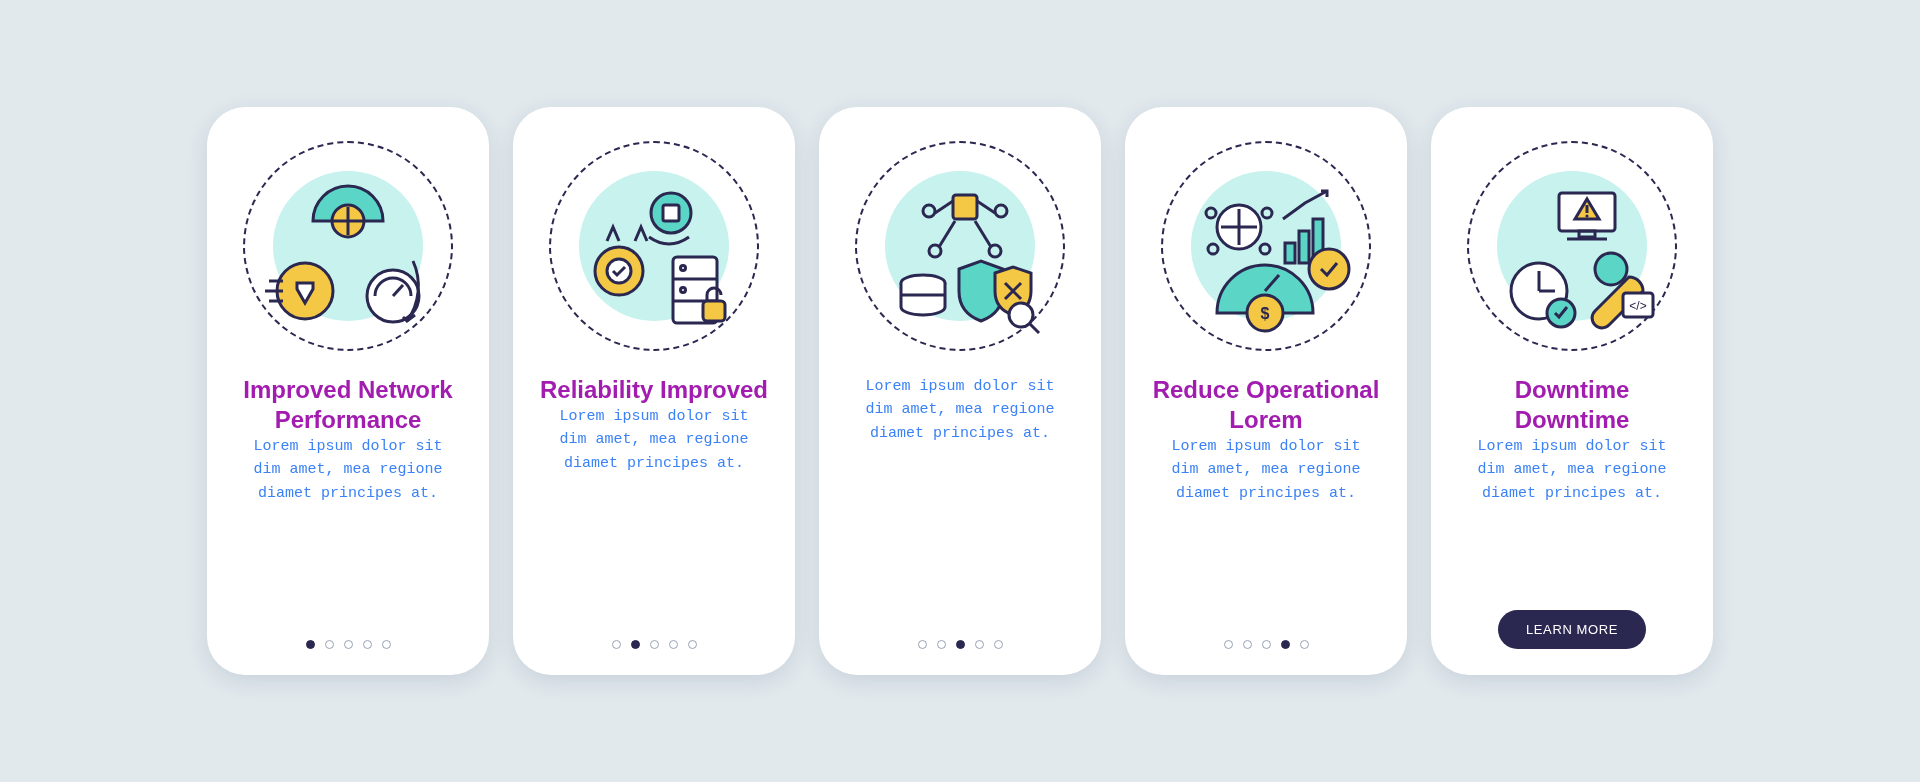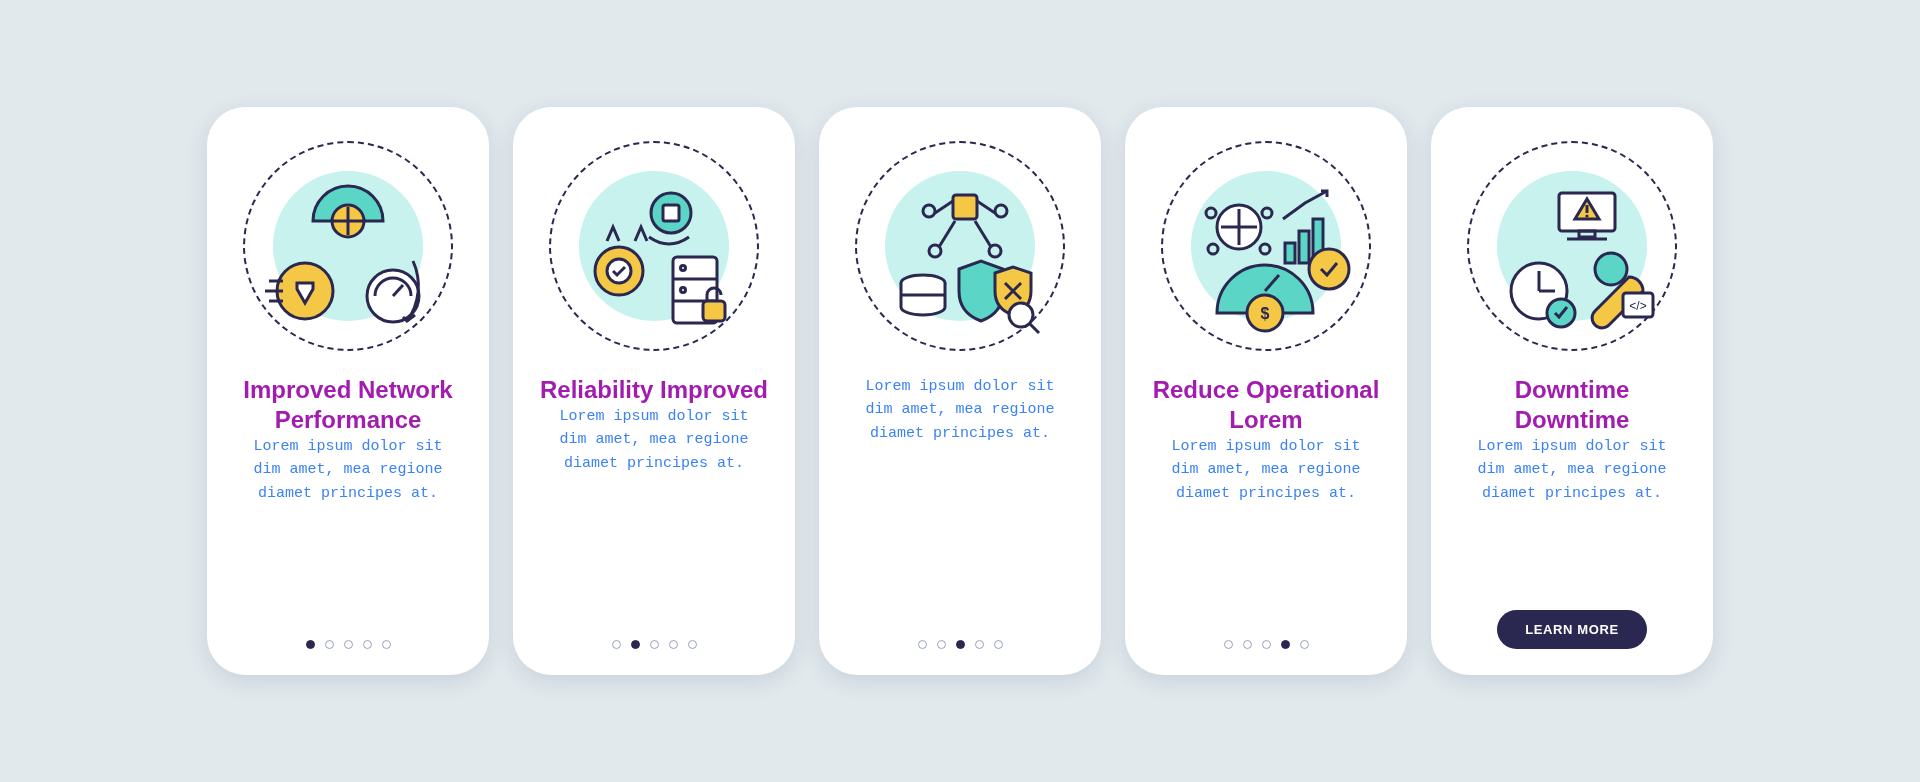--- a/index.html
+++ b/index.html
@@ -62,21 +62,21 @@
     line-height:1.55;
     padding:0 12px;
     flex:1;
     font-family:Liberation Mono, monospace;
   }
   .dots { display:flex; gap:10px; justify-content:center; margin-top:auto; }
   .dot { width:9px;height:9px;border:1.6px solid #9aa2b8;border-radius:50%; }
   .dot.active{ background:#2a2750; border-color:#2a2750; }
   .learn-btn {
     background:#2a2750;color:#fff;border:none;
-    font-size:13px;font-weight:700;letter-spacing:0.6px;
+    font-size:13px;font-weight:400;letter-spacing:0.6px;
     padding:12px 28px;border-radius:999px;cursor:pointer;
     margin-top:auto;
   }
 </style>
 </head>
 <body>
 
 <div class="card">
   <div class="illus">
     <div class="dashed-ring"></div>

